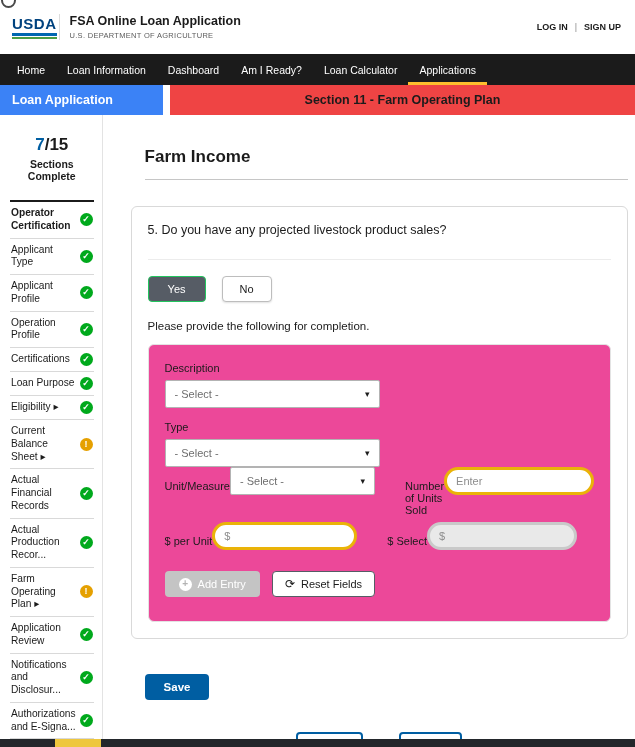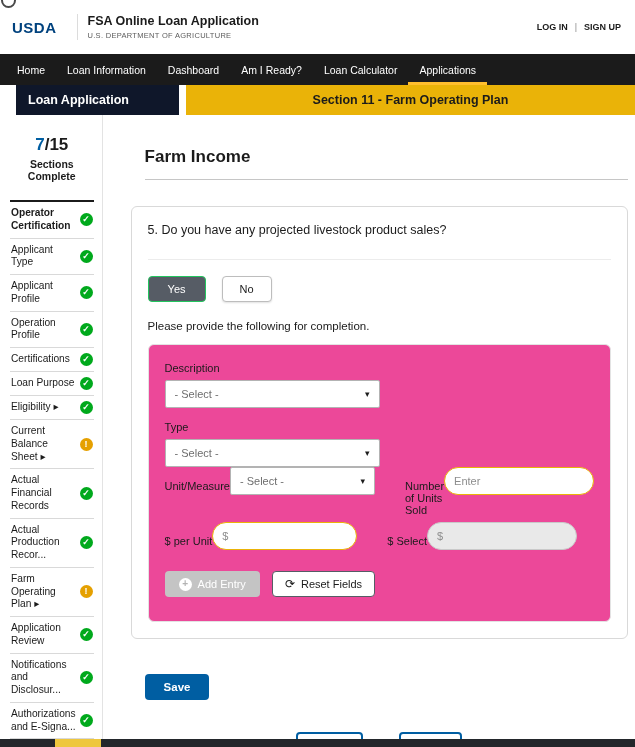--- a/index.html
+++ b/index.html
@@ -4,40 +4,40 @@
 <style>
   * { margin:0; padding:0; box-sizing:border-box; }
   body { font-family:"Liberation Sans", sans-serif; background:#fff; }
   .page { position:relative; width:635px; height:747px; background:#fff; overflow:hidden; }
 
   
   .artifact { position:absolute; left:1px; top:-7px; width:15px; height:15px; border:2px solid #4a4a4a; border-radius:50%; z-index:9; background:transparent; }
 
   
   .header { height:54px; display:flex; align-items:center; padding:0 14px 0 12px; background:#fff; }
-  .logo { display:flex; flex-direction:row; margin-right:20px; }
+  .logo { display:flex; flex-direction:column; margin-right:2px; }
   .usda-word { color:#00427e; font-weight:700; font-size:15px; letter-spacing:0.5px; line-height:1; }
   .stripe-blue { height:3px; background:#0067b1; margin-top:2px; }
   .stripe-green { height:2px; background:#4c9e45; margin-top:1px; }
   .app-titles { border-left:1px solid #dcdcdc; padding-left:10px; }
   .app-title { font-size:12.5px; font-weight:700; color:#1b1b1b; }
   .app-subtitle { font-size:7.5px; color:#5c5c5c; margin-top:3px; letter-spacing:0.3px; }
   .auth-links { margin-left:auto; display:flex; align-items:center; gap:7px; font-size:9px; font-weight:700; color:#1b1b1b; }
   .auth-link { cursor:pointer; }
   .auth-sep { color:#8d8d8d; font-weight:400; }
 
   
   .nav { height:31px; background:#1b1b1b; display:flex; align-items:stretch; padding-left:6px; }
   .nav-item { color:#fff; font-size:10.5px; padding:0 11px; display:flex; align-items:center; cursor:pointer; white-space:nowrap; }
   .nav-item.active { box-shadow: inset 0 -3px 0 #ffbe2e; }
 
   
   .subheader { display:flex; height:30px; background:#fff; }
-  .subheader-left { width:163px; background:#0f172a; color:#fff; font-weight:700; font-size:12.5px; display:flex; align-items:center; padding-left:12px;margin-left:16px; }
-  .subheader-right { flex:1; margin-left:7px; background:#eab308; display:flex; align-items:center; justify-content:center; font-weight:700; font-size:12.5px; color:#1b1b1b; }
+  .subheader-left { width:163px; background:#3b82f6; color:#fff; font-weight:700; font-size:12.5px; display:flex; align-items:center; padding-left:12px; }
+  .subheader-right { flex:1; margin-left:7px; background:#ef4444; display:flex; align-items:center; justify-content:center; font-weight:700; font-size:12.5px; color:#1b1b1b; }
 
   
   .body-area { display:flex; height:624px; }
   .sidebar { width:156px; padding:20px 8px 0 10px; }
   .progress { text-align:center; }
   .progress-num { font-size:17px; font-weight:700; color:#005ea2; }
   .progress-total { font-size:17px; font-weight:700; color:#1b1b1b; }
   .progress-caption { font-size:10.5px; font-weight:700; color:#1b1b1b; margin-top:3px; text-align:center; }
   .side-list { margin-top:18px; border-top:2px solid #1b1b1b; }
   .side-item { display:flex; align-items:center; justify-content:space-between; gap:4px; border-bottom:1px solid #d9d9d9; padding:5px 1px; font-size:10.2px; color:#1b1b1b; cursor:pointer; line-height:1.25; }
@@ -57,21 +57,21 @@
   .btn-yes { background:#565c65; color:#fff; border:1px solid #22c55e; border-radius:4px; font-size:11px; padding:6px 19px; }
   .btn-no { background:#fff; color:#1b1b1b; border:1px solid #bdbdbd; border-radius:4px; font-size:11px; padding:6px 17px; box-shadow:0 1px 2px rgba(0,0,0,0.12); }
   .instruction { margin-top:18px; font-size:11.5px; color:#1b1b1b; }
   .form-card { margin-top:12px; background:#ec4899; border:1px solid #e3e3e3; border-radius:6px; padding:4px 16px 24px; }
   .field-label { font-size:11px; color:#1b1b1b; margin:13px 0 6px; }
   .select { width:215px; height:28px; background:#fff; border:1px solid #b3b3b3; border-radius:2px; display:flex; align-items:center; justify-content:space-between; padding:0 9px; font-size:11px; color:#6e6e6e; cursor:pointer; }
   .select.small { width:145px; }
   .caret { color:#1b1b1b; font-size:9px; }
   .two-col { display:flex; gap:30px; }
   .col { display:flex; flex-direction:row; }
-  input.text { width:150px; height:28px; border:1px solid #eab308; border-radius:14px; font-size:11px; padding:0 9px; color:#1b1b1b; font-family:inherit; background:#fff; }
+  input.text { width:150px; height:28px; border:3px solid #eab308; border-radius:14px; font-size:11px; padding:0 9px; color:#1b1b1b; font-family:inherit; background:#fff; }
   input.text.narrow { width:145px; }
   input.text::placeholder { color:#8d8d8d; }
   input.text:disabled { background:#e9e9e9; border-color:#c9c9c9; }
   .form-actions { display:flex; gap:12px; margin-top:18px; }
   .btn-add { background:#c4c4c4; color:#fff; border:none; border-radius:4px; font-size:11px; padding:6px 14px; display:flex; align-items:center; gap:6px; cursor:default; }
   .add-icon { display:inline-flex; width:13px; height:13px; border-radius:50%; background:#fff; color:#b3b3b3; align-items:center; justify-content:center; font-size:10px; font-weight:700; line-height:1; }
   .btn-reset { background:#fff; color:#1b1b1b; border:1px solid #565c65; border-radius:4px; font-size:11px; padding:6px 12px; display:flex; align-items:center; gap:6px; }
   .reset-icon { font-size:12px; line-height:1; }
   .btn-save { margin:35px 0 0 14px; background:#005ea2; color:#fff; font-weight:700; font-size:11.5px; border:none; border-radius:4px; padding:7px 19px; }
   .pager { display:flex; justify-content:center; gap:36px; margin-top:32px; }

